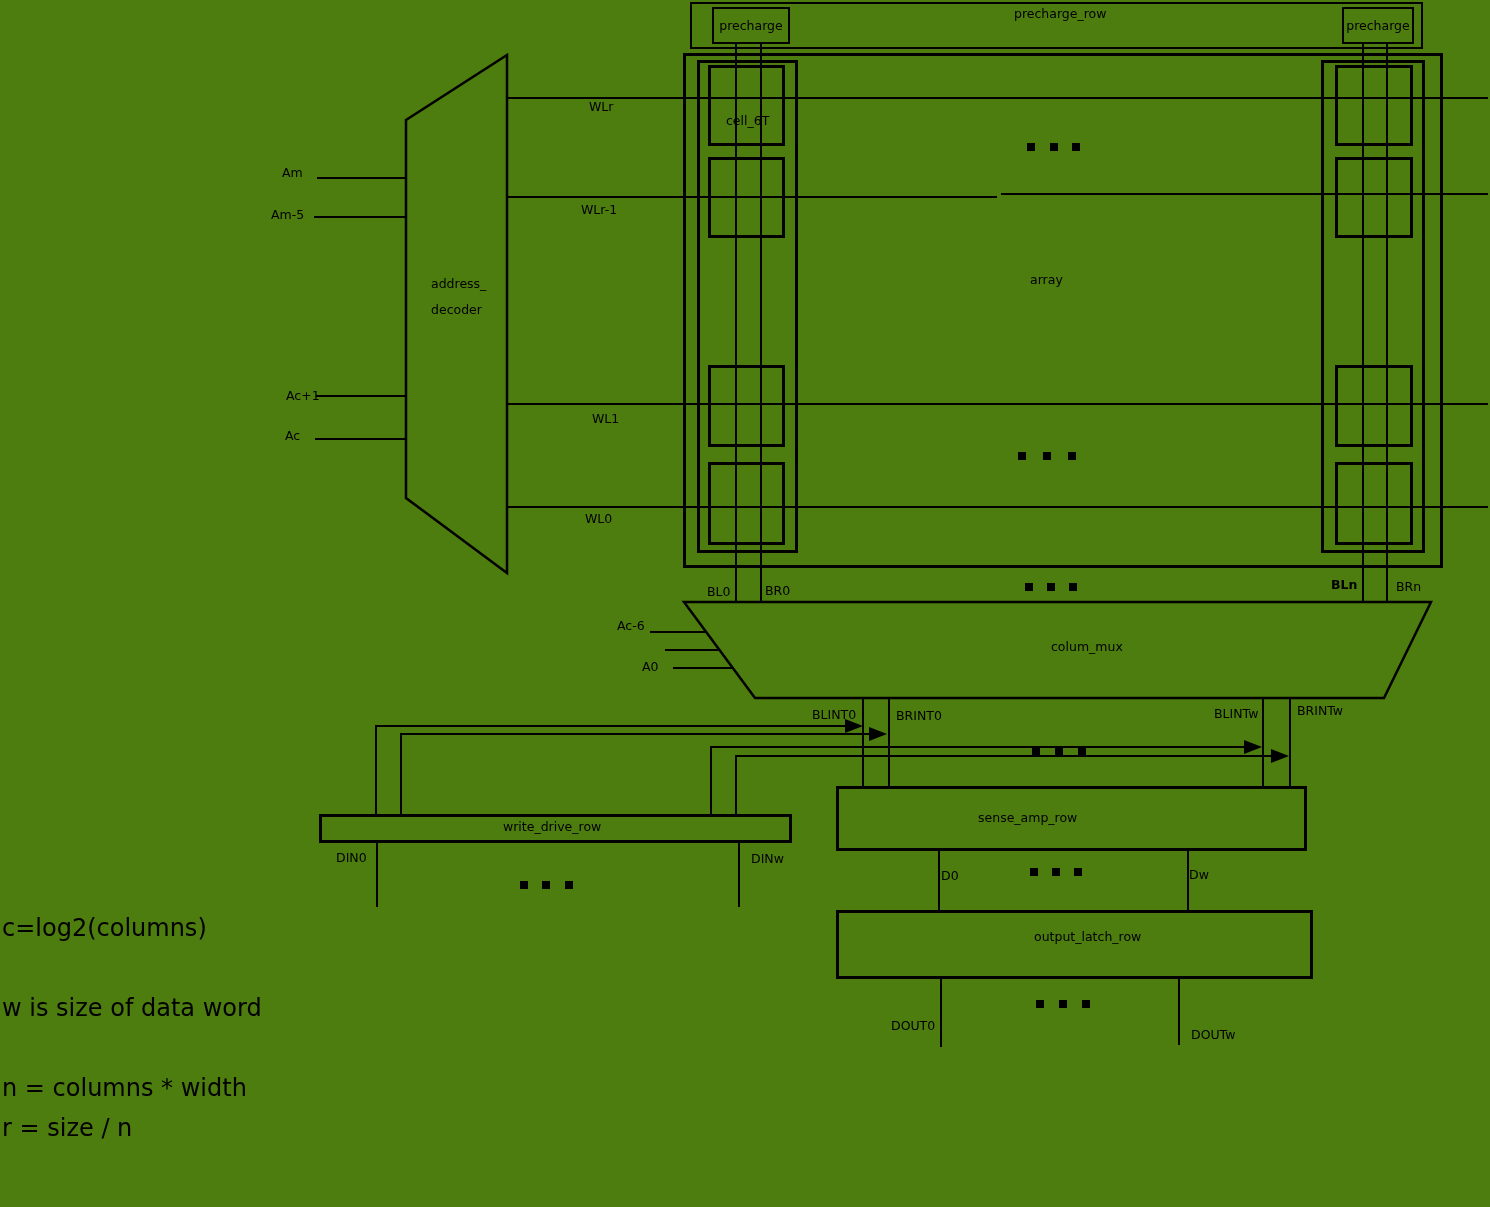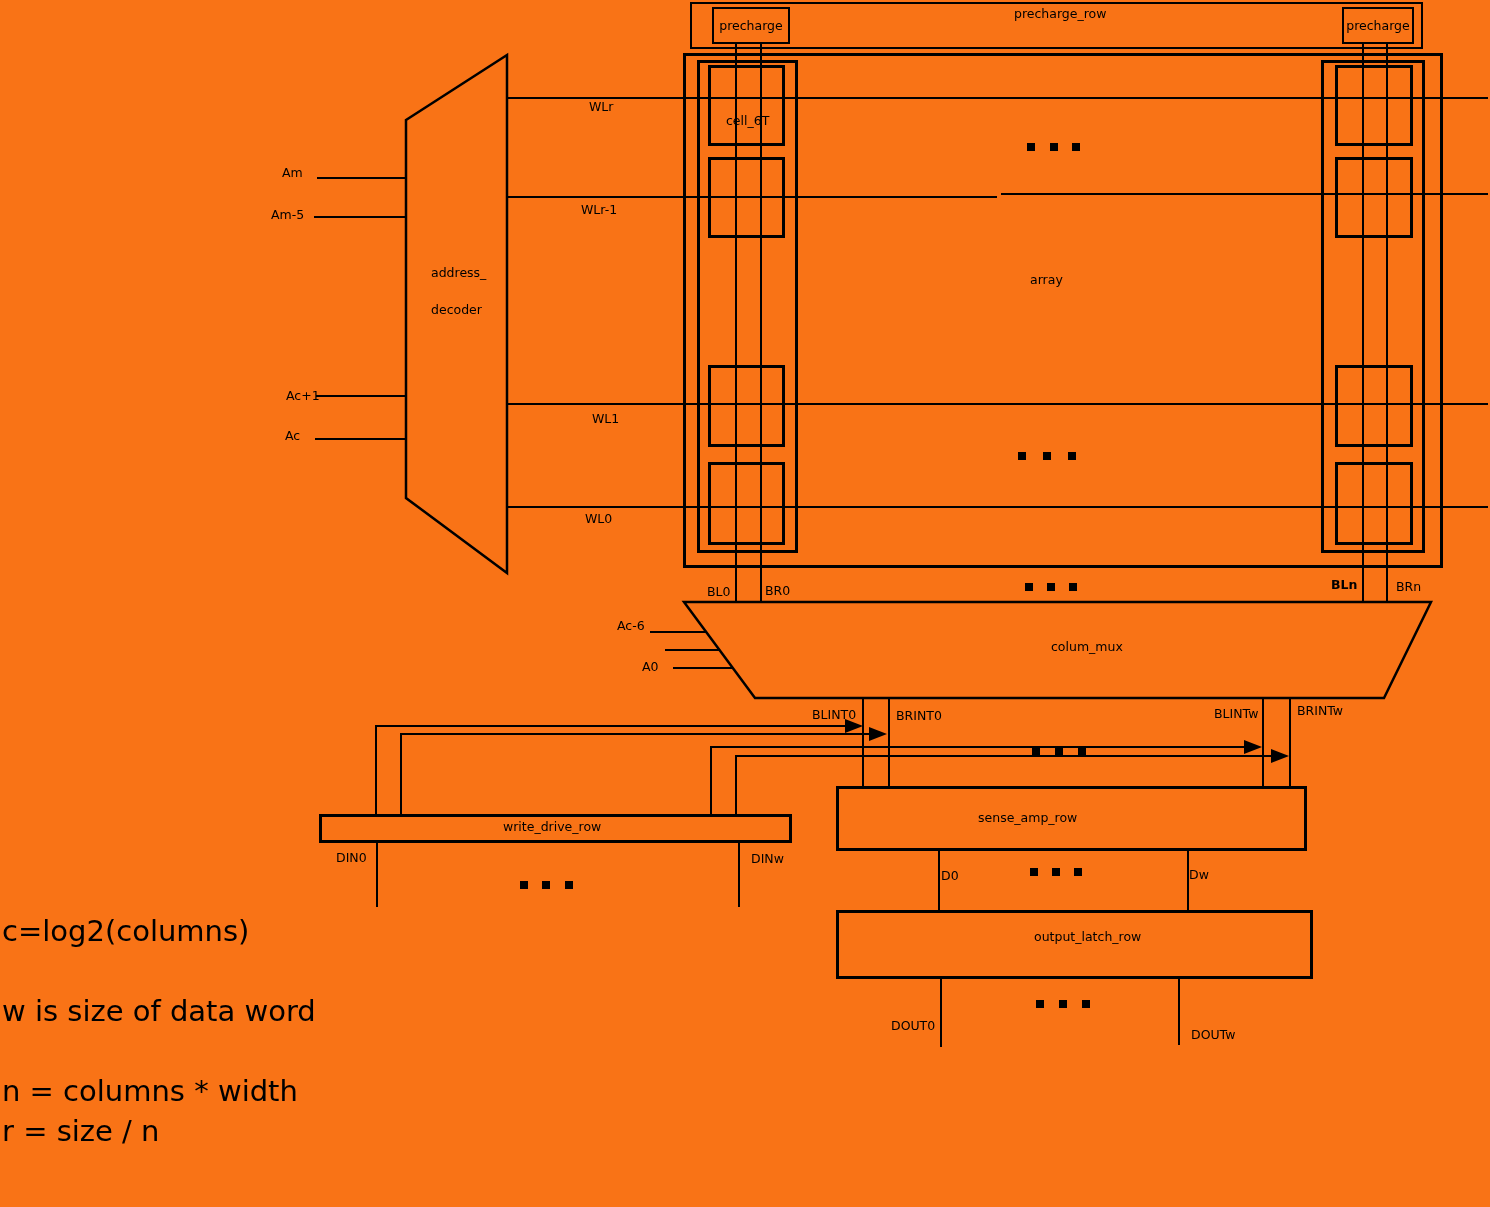--- a/index.html
+++ b/index.html
@@ -1,25 +1,25 @@
 <!DOCTYPE html>
 <html><head>
 <meta charset="utf-8">
 <style>
   html,body{margin:0;padding:0;background:#fff;}
-  #canvas{position:relative;width:1490px;height:1207px;background:#f97316;
+  #canvas{position:relative;width:1490px;height:1207px;background:#4d7c0f;
           font-family:"DejaVu Sans",sans-serif;color:#000;overflow:hidden;}
   .h{position:absolute;height:2px;background:#000;}
   .v{position:absolute;width:2px;background:#000;}
   .box{position:absolute;border:2px solid #000;box-sizing:border-box;background:transparent;}
   .thick{border-width:3px;}
   .cbox{display:flex;align-items:center;justify-content:center;}
   .lbl{position:absolute;font-size:12.5px;line-height:1.1;white-space:nowrap;}
   .inlbl{font-size:12.5px;white-space:nowrap;}
-  .note{position:absolute;font-size:29px;line-height:1.15;white-space:nowrap;}
+  .note{position:absolute;font-size:24px;line-height:1.15;white-space:nowrap;}
   .dot{position:absolute;width:8px;height:8px;background:#000;}
   .arr{position:absolute;width:0;height:0;border-top:7px solid transparent;
        border-bottom:7px solid transparent;border-left:18px solid #000;}
   svg.overlay{position:absolute;left:0;top:0;pointer-events:none;}
 </style>
 </head>
 <body>
 
 <div id="canvas">
 
@@ -71,21 +71,21 @@
 
   <div class="h" style="left:317px;top:177px;width:89px;"></div>
   <div class="h" style="left:314px;top:216px;width:92px;"></div>
   <div class="h" style="left:316px;top:395px;width:90px;"></div>
   <div class="h" style="left:315px;top:438px;width:91px;"></div>
 
   <span class="lbl" style="left:282px;top:166px;">Am</span>
   <span class="lbl" style="left:271px;top:208px;">Am-5</span>
   <span class="lbl" style="left:286px;top:389px;">Ac+1</span>
   <span class="lbl" style="left:285px;top:429px;">Ac</span>
-  <span class="lbl" style="left:431px;top:266px;">address_</span>
+  <span class="lbl" style="left:431px;top:277px;">address_</span>
   <span class="lbl" style="left:431px;top:303px;">decoder</span>
 
   <span class="lbl" style="left:707px;top:585px;">BL0</span>
   <span class="lbl" style="left:765px;top:584px;">BR0</span>
   <span class="lbl" style="left:1331px;top:578px;font-weight:bold;">BLn</span>
   <span class="lbl" style="left:1396px;top:580px;">BRn</span>
   <span class="lbl" style="left:1051px;top:640px;">colum_mux</span>
 
   <div class="h" style="left:650px;top:631px;width:57px;"></div>
   <div class="h" style="left:665px;top:649px;width:55px;"></div>

